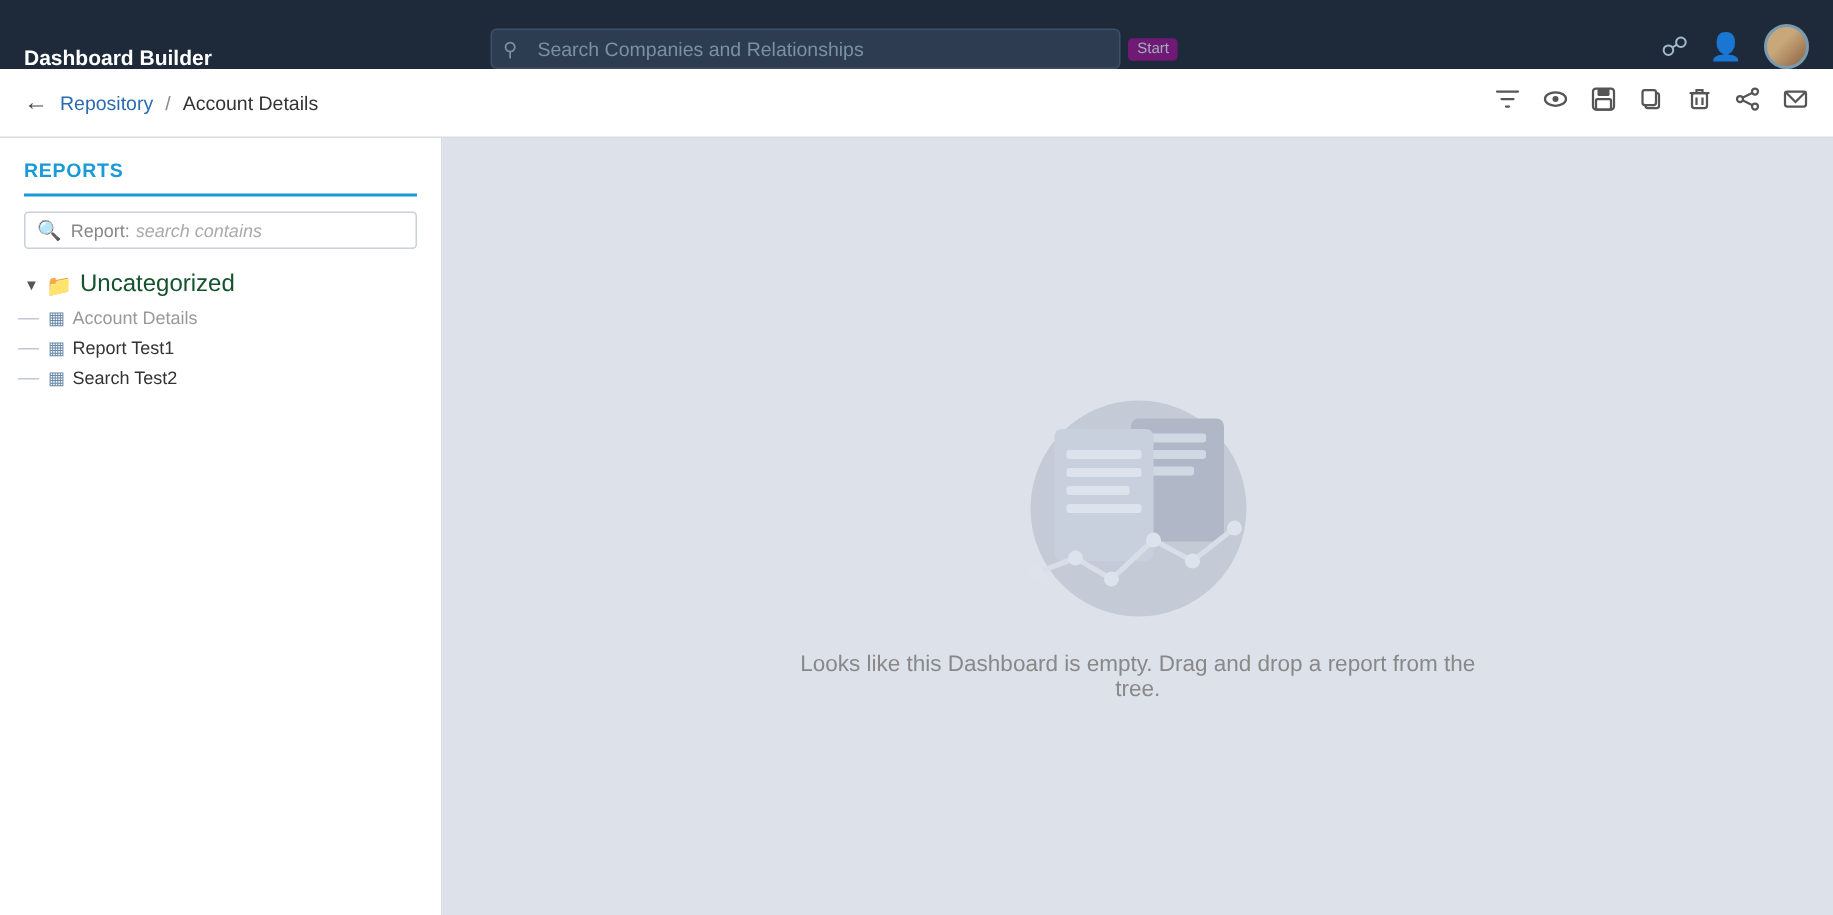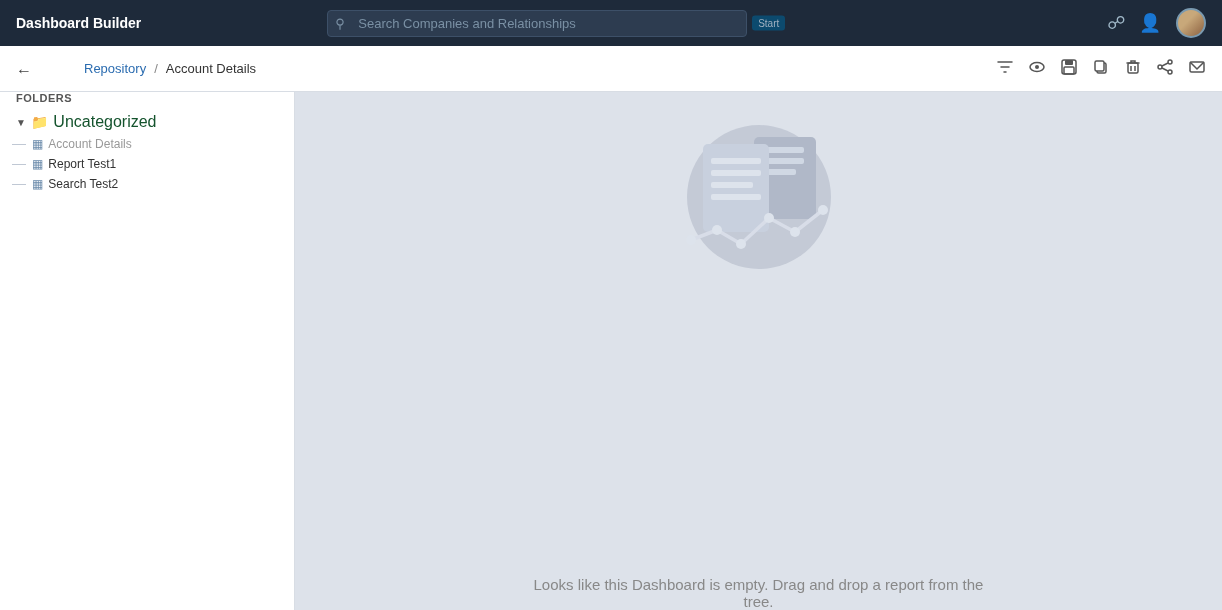--- a/index.html
+++ b/index.html
@@ -3,21 +3,21 @@
   <meta charset="utf-8">
   <style>
     * { box-sizing: border-box; margin: 0; padding: 0; }
     body { font-family: -apple-system, BlinkMacSystemFont, 'Segoe UI', Arial, sans-serif; background: #e8ecf0; height: 610px; overflow: hidden; }
 
     
     .top-nav {
       background: #1e2a3a;
       height: 46px;
       display: flex;
-      align-items: center;
+      align-items: flex-end;
       padding: 0 16px;
       gap: 12px;
     }
     .app-title {
       color: #ffffff;
       font-size: 14px;
       font-weight: 600;
       white-space: nowrap;
     }
     .search-bar {
@@ -39,21 +39,21 @@
       outline: none;
     }
     .search-bar input::placeholder { color: #7a90a4; }
     .search-icon-wrap {
       position: absolute;
       left: 8px;
       color: #7a90a4;
       font-size: 13px;
     }
     .start-badge {
-      background: #0c4a6e;
+      background: #701a75;
       color: #a0b0c0;
       font-size: 10px;
       padding: 2px 6px;
       border-radius: 3px;
       position: absolute;
       right: -38px;
       top: 50%;
       transform: translateY(-50%);
     }
     .nav-right {
@@ -93,21 +93,20 @@
     .breadcrumb-back {
       color: #444;
       cursor: pointer;
       font-size: 16px;
     }
     .breadcrumb-link {
       color: #2b6cb0;
       font-size: 13px;
       cursor: pointer;
       text-decoration: none;
-      margin-left: 44px;
     }
     .breadcrumb-sep {
       color: #888;
       font-size: 13px;
     }
     .breadcrumb-current {
       color: #333;
       font-size: 13px;
       font-weight: 500;
     }
@@ -229,21 +228,21 @@
     .grid-icon { font-size: 12px; color: #6a8aaa; }
     .item-label { font-size: 12px; }
     .item-label.muted { color: #999; }
 
     
     .content-area {
       flex: 1;
       background: #dde2ea;
       display: flex;
       align-items: center;
-      justify-content: space-between;
+      justify-content: center;
       flex-direction: column;
       gap: 20px;
     }
 
     .empty-illustration {
       width: 180px;
       height: 180px;
       position: relative;
     }
 
@@ -326,21 +325,28 @@
           <rect x="2" y="4" width="14" height="10" rx="1.5" stroke="#555" stroke-width="1.5"></rect>
           <polyline points="2,4 9,11 16,4" stroke="#555" stroke-width="1.5" fill="none"></polyline>
         </svg>
     </span>
   </div>
 </div>
 
 <div class="main-layout">
 
   <aside class="sidebar">
-    <div class="folders-label">FOLDERS</div>
+    <div class="sidebar-header">
+      <div class="sidebar-title">REPORTS</div>
+      <div class="search-row">
+        <span class="search-row-icon">🔍</span>
+        <span class="search-label">Report:</span>
+        <input type="text" placeholder="search contains" style="">
+      </div>
+    </div>
     <div class="tree">
       <div class="tree-folder">
         <span class="chevron">▼</span>
         <span class="folder-icon">📁</span>
         <span class="folder-name">Uncategorized</span>
       </div>
       <div class="tree-children">
         <div class="tree-item selected">
           <span class="grid-icon">▦</span>
           <span class="item-label muted">Account Details</span>

